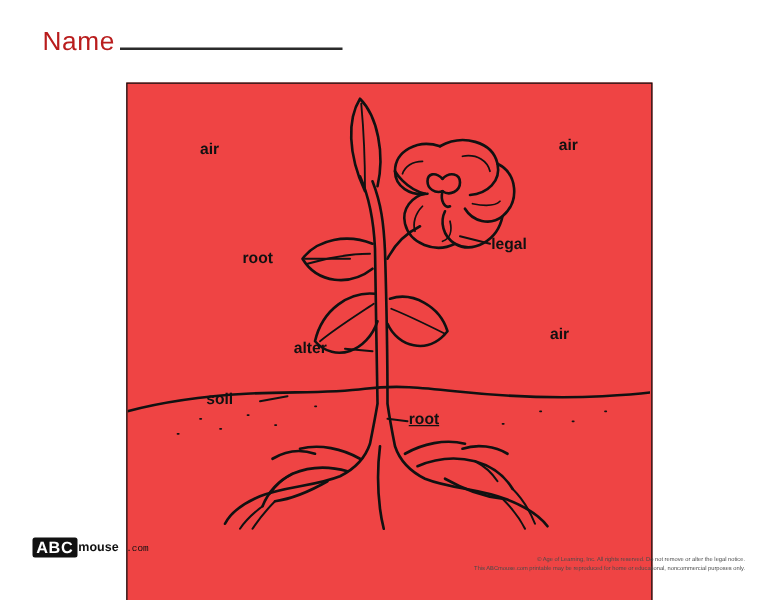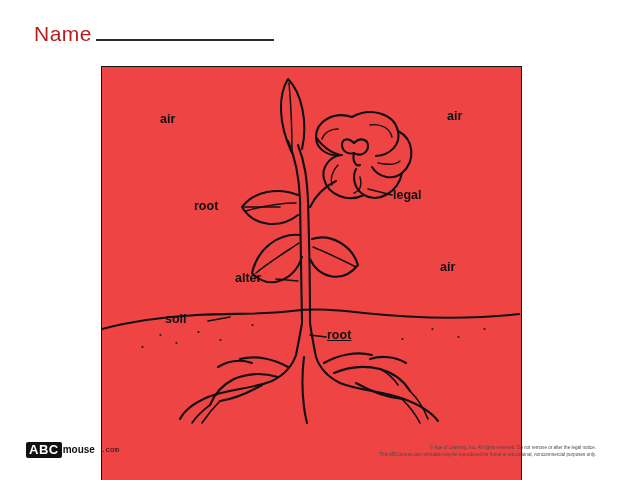--- a/index.html
+++ b/index.html
@@ -77,23 +77,23 @@
     position: absolute;
     font-size: 12.5px;
     font-weight: bold;
     color: #111;
     white-space: nowrap;
   }
   
   .logo {
     position: absolute;
     left: 26px;
-    bottom: 22px;
+    bottom: 34px;
     display: flex;
-    align-items: center;
+    align-items: flex-end;
   }
   .logo-abc {
     background: #111;
     color: #fff;
     font-weight: bold;
     font-size: 13px;
     letter-spacing: .5px;
     padding: 1px 3px 1px 3px;
     border-radius: 2px;
     line-height: 14px;

